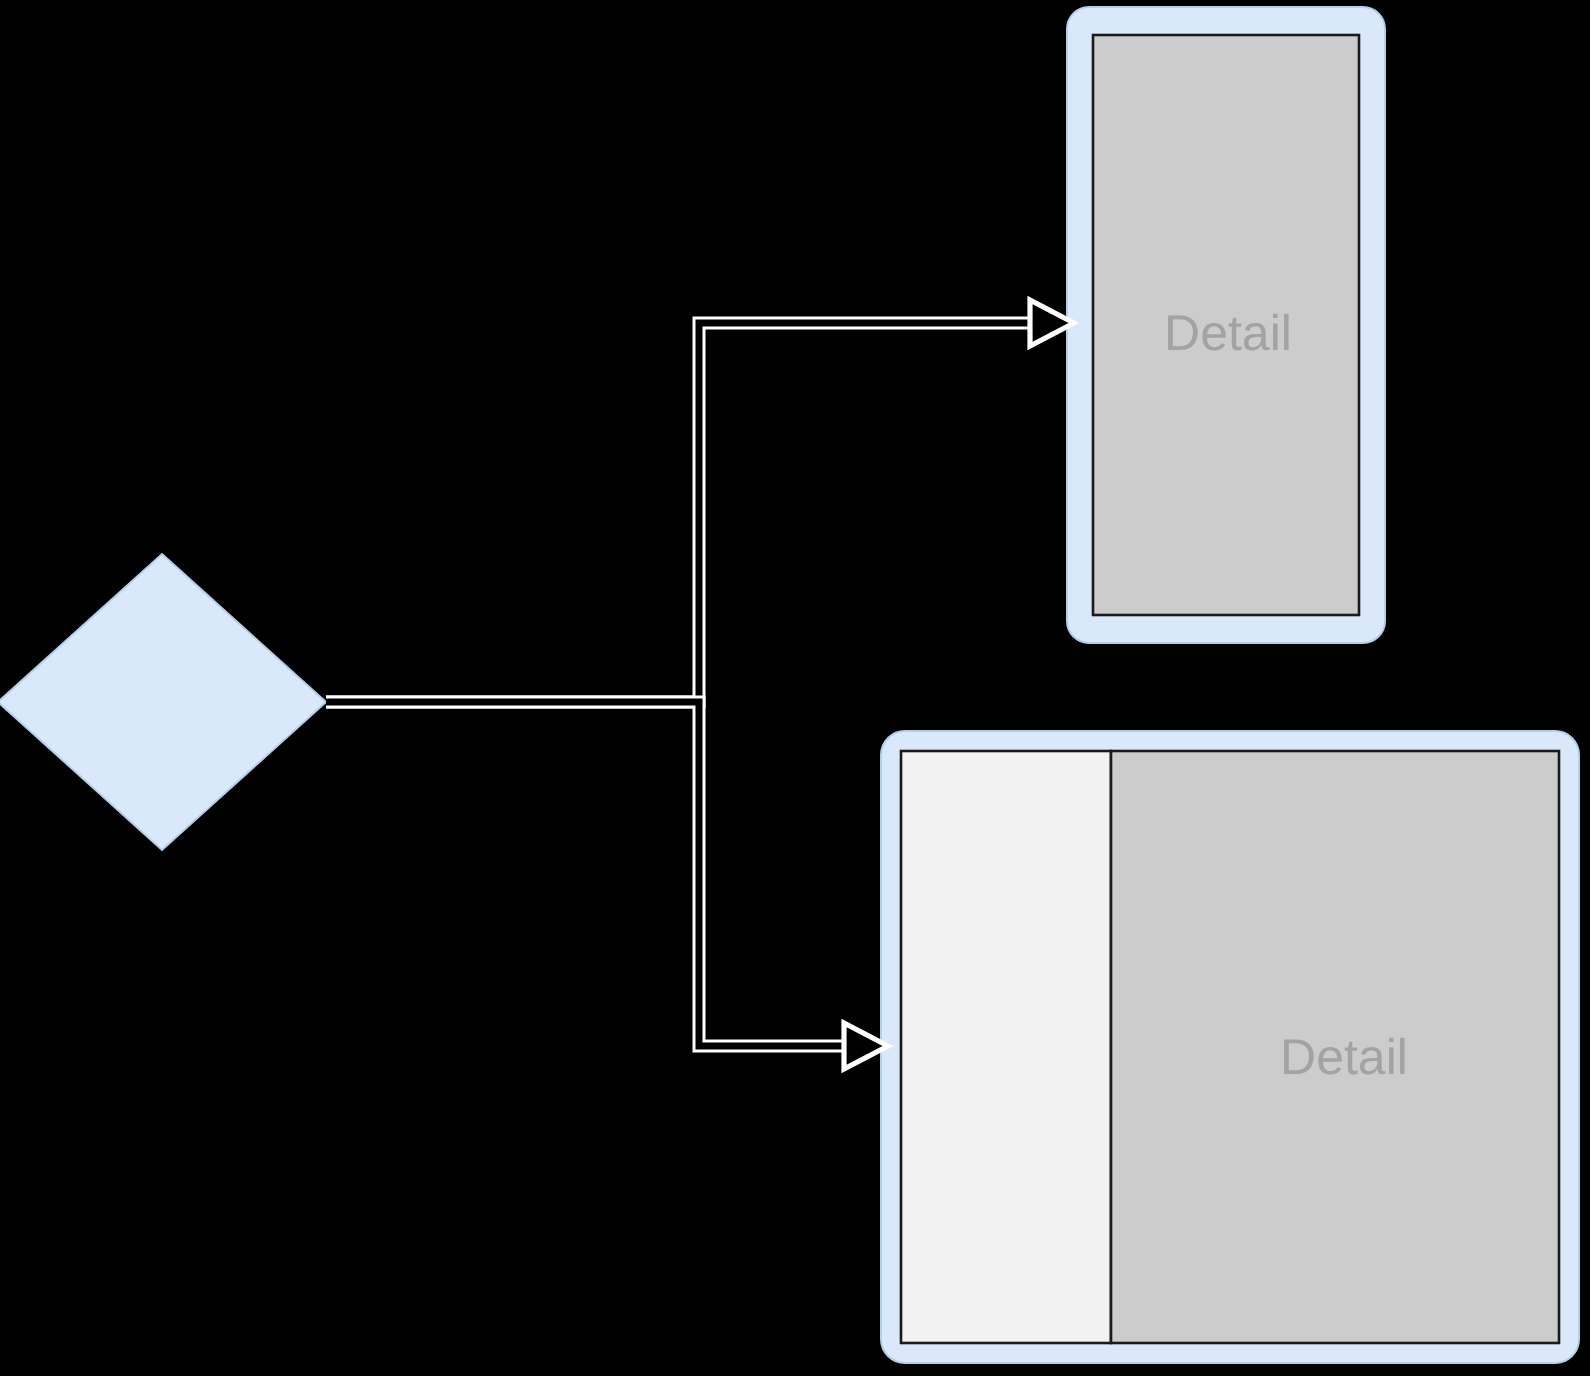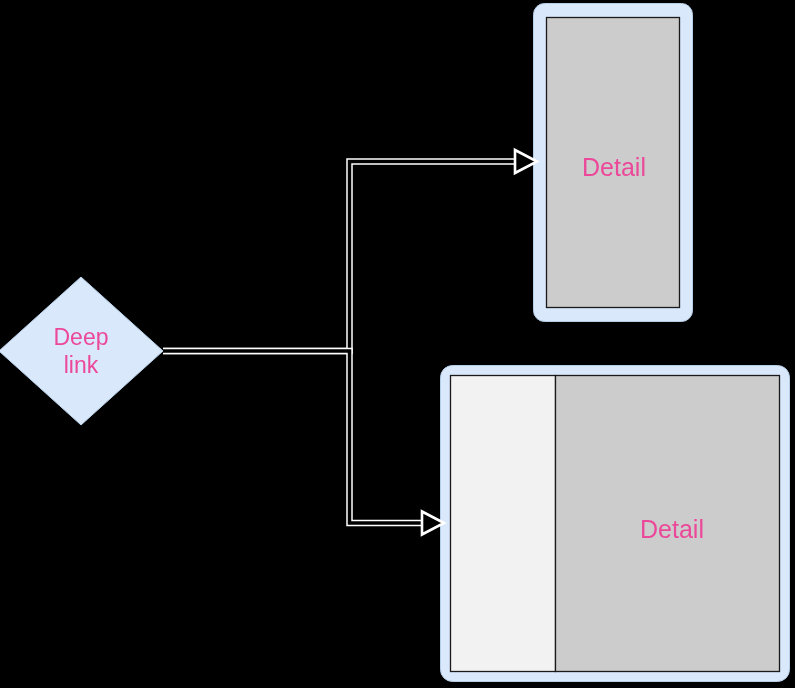--- a/index.html
+++ b/index.html
@@ -24,21 +24,21 @@
     top: 0;
     width: 795px;
     height: 688px;
   }
   .node-label {
     position: absolute;
     display: flex;
     align-items: center;
     justify-content: center;
     text-align: center;
-    color: #ec4899;
+    color: #a3a3a3;
     font-family: "Liberation Sans", sans-serif;
     font-size: 25px;
     line-height: 30px;
     white-space: pre;
     pointer-events: none;
   }
   
   #deeplink-label {
     left: 24px;
     top: 318px;
@@ -101,23 +101,19 @@
       <polygon points="537,161.5 515,150 515,173" fill="#000000" stroke="#ffffff" stroke-width="2.6" stroke-linejoin="miter"></polygon>
     </g>
 
     <g>
       <path d="M 163 351 L 349.5 351 L 349.5 523 L 428 523" fill="none" stroke="#ffffff" stroke-width="6.5" stroke-linecap="butt" stroke-linejoin="miter"></path>
       <path d="M 163 351 L 349.5 351 L 349.5 523 L 428 523" fill="none" stroke="#000000" stroke-width="3.5" stroke-linecap="butt" stroke-linejoin="miter"></path>
       <polygon points="444,523 422,511.5 422,534.5" fill="#000000" stroke="#ffffff" stroke-width="2.6" stroke-linejoin="miter"></polygon>
     </g>
   </svg>
 
-  <div class="node-label" id="deeplink-label">
-    <span>Deep
-link</span>
-  </div>
 
   <div class="node-label" id="top-detail-label">Detail</div>
 
 
   <div class="node-label" id="bottom-detail-label">Detail</div>
 
 </div>
 
 </body></html>

